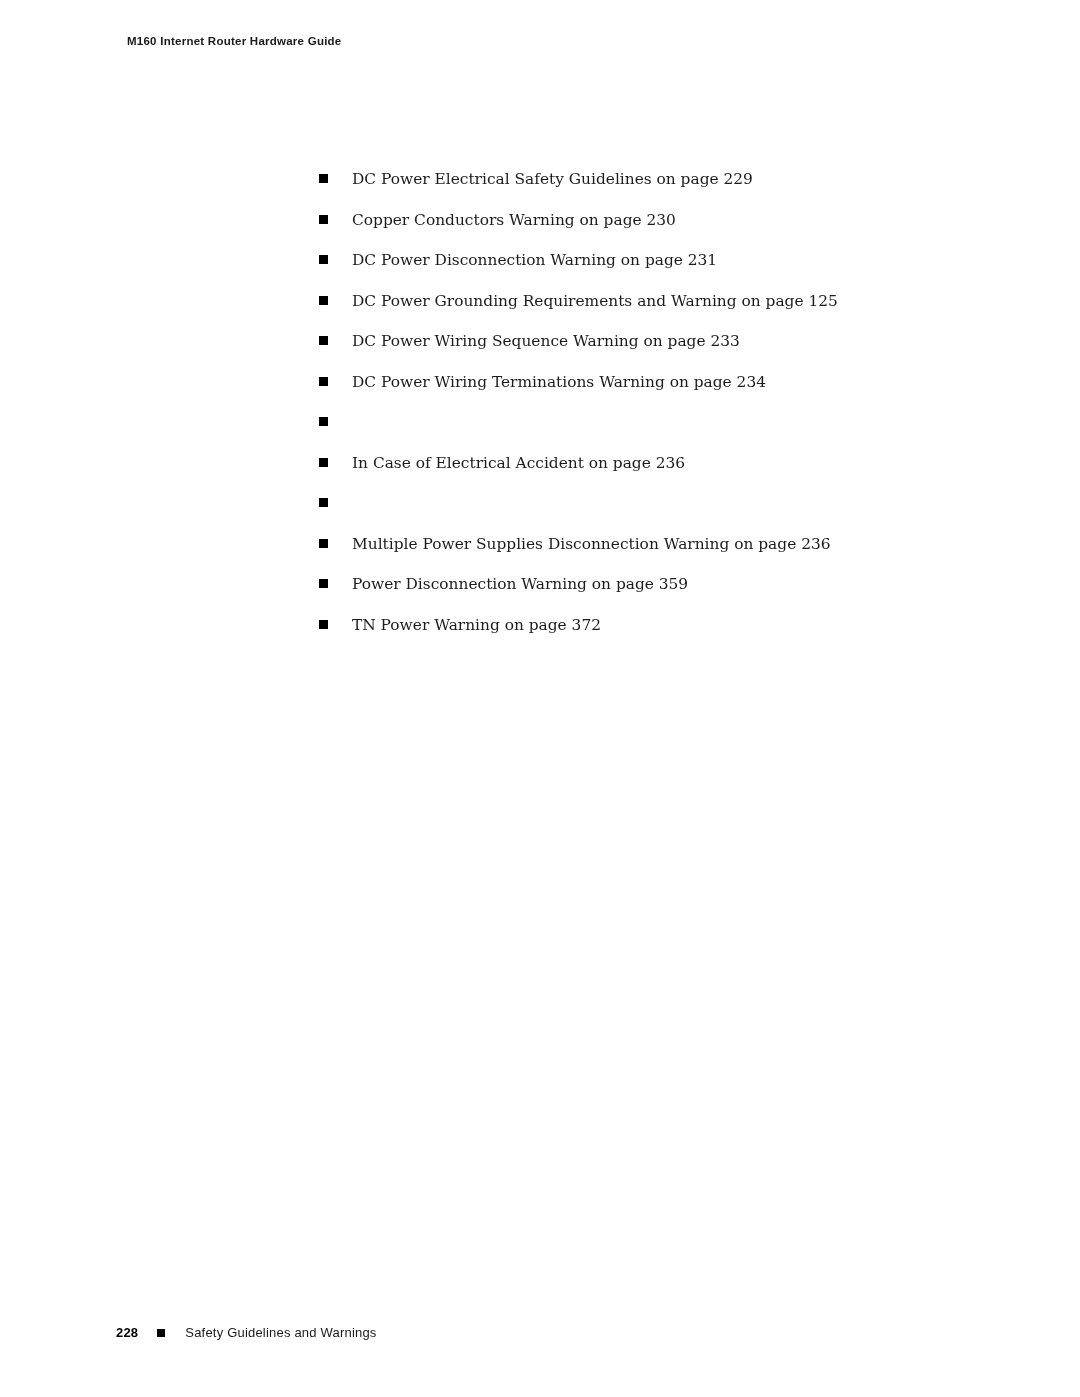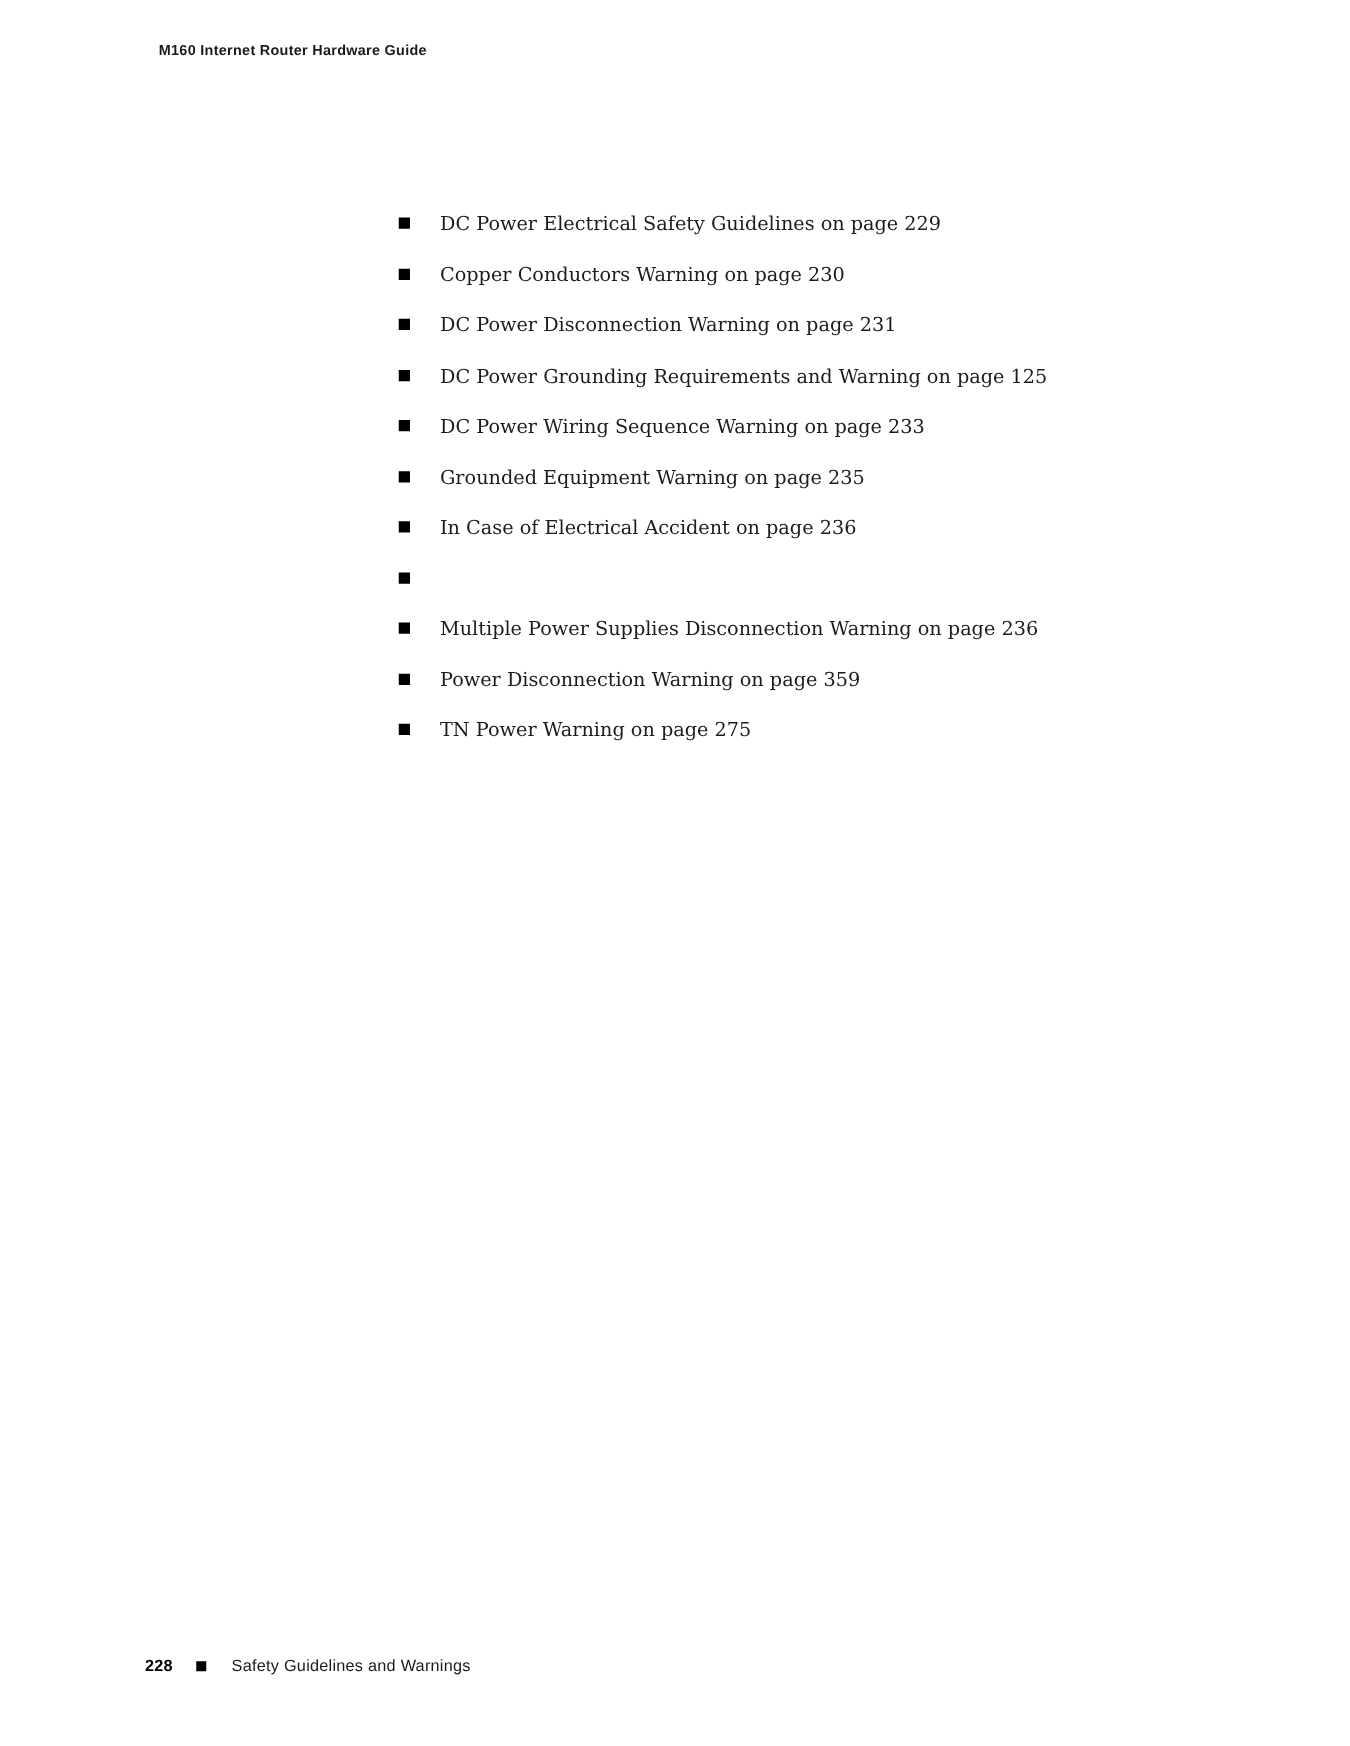--- a/index.html
+++ b/index.html
@@ -131,40 +131,43 @@
       <li class="xref-item">
         <span class="xref-bullet"></span>
         <span class="xref-label">DC Power Grounding Requirements and Warning on page 125</span>
       </li>
       <li class="xref-item">
         <span class="xref-bullet"></span>
         <span class="xref-label">DC Power Wiring Sequence Warning on page 233</span>
       </li>
       <li class="xref-item">
         <span class="xref-bullet"></span>
-        <span class="xref-label">Grounded Equipment Warning on page 235</span>
+        <span class="xref-label">DC Power Wiring Terminations Warning on page 234</span>
+      </li>
+      <li class="xref-item">
+        <span class="xref-bullet"></span>
       </li>
       <li class="xref-item">
         <span class="xref-bullet"></span>
         <span class="xref-label">In Case of Electrical Accident on page 236</span>
       </li>
       <li class="xref-item">
         <span class="xref-bullet"></span>
       </li>
       <li class="xref-item">
         <span class="xref-bullet"></span>
         <span class="xref-label">Multiple Power Supplies Disconnection Warning on page 236</span>
       </li>
       <li class="xref-item">
         <span class="xref-bullet"></span>
         <span class="xref-label">Power Disconnection Warning on page 359</span>
       </li>
       <li class="xref-item">
         <span class="xref-bullet"></span>
-        <span class="xref-label">TN Power Warning on page 275</span>
+        <span class="xref-label">TN Power Warning on page 372</span>
       </li>
     </ul>
   </div>
 
   <div class="page-footer">
     <span class="footer-pageno">228</span>
     <span class="footer-bullet"></span>
     <span class="footer-title">Safety Guidelines and Warnings</span>
   </div>
 

